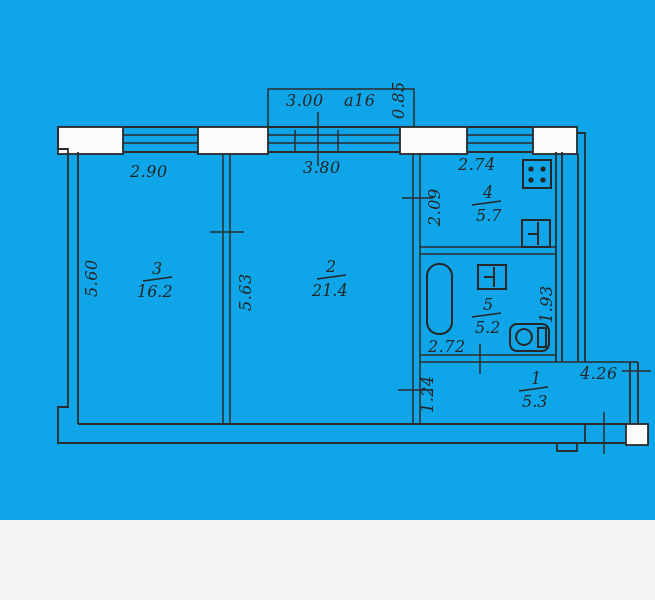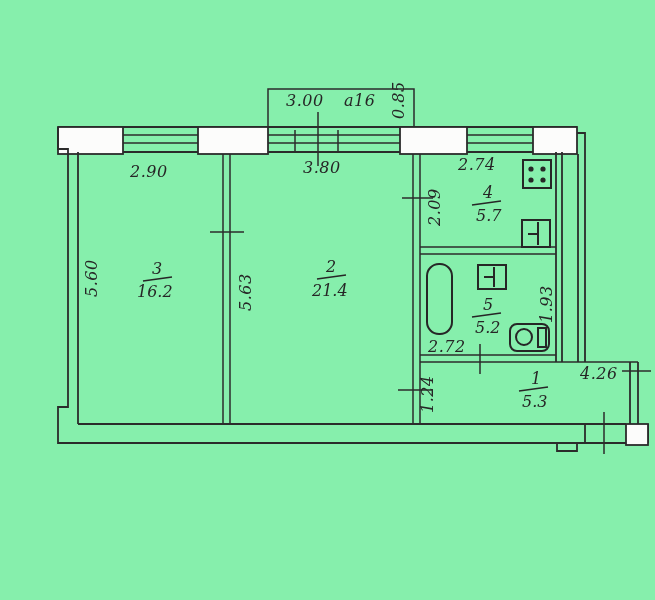--- a/index.html
+++ b/index.html
@@ -1,17 +1,17 @@
 <!DOCTYPE html>
 <html><head>
 <meta charset="utf-8">
 <style>
   html,body{margin:0;padding:0;background:#f4f4f2;}
   .canvas{
-    position:relative;width:655px;height:600px;background:#86efac;
+    position:relative;width:655px;height:520px;background:#0ea5e9;
     font-family:"DejaVu Serif", serif;overflow:hidden;
   }
   svg{position:absolute;left:0;top:0;filter:blur(.25px);}
   .wall{stroke:#2b2b2b;stroke-width:1.8;fill:none;stroke-linecap:butt;}
   .thin{stroke:#2b2b2b;stroke-width:1.5;fill:none;}
   .pier{fill:#fcfcfb;stroke:#2b2b2b;stroke-width:1.8;}
   .fix{stroke:#262626;stroke-width:2;fill:none;}
   .dot{fill:#262626;stroke:none;}
   .lbl{font-family:"DejaVu Serif", serif;font-style:italic;fill:#262626;}
   .dim{font-size:16px;letter-spacing:.5px;}

